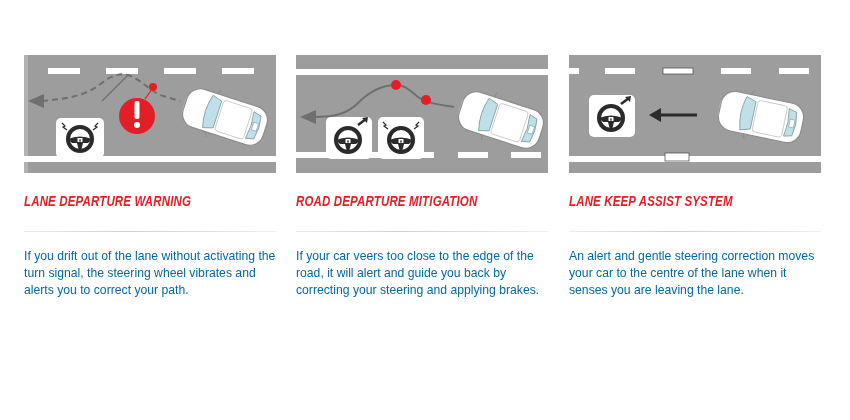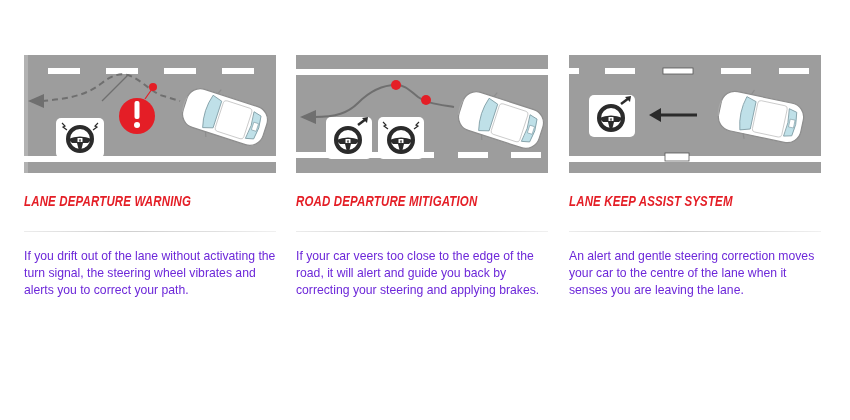--- a/index.html
+++ b/index.html
@@ -8,21 +8,21 @@
   .panel.p1 { left: 24px; }
   .panel.p2 { left: 296px; }
   .panel.p3 { left: 569px; }
   .illus { position: absolute; top: 55px; left: 0; width: 252px; height: 118px; }
   .illus svg { display: block; }
   .title { position: absolute; top: 193px; left: 0; white-space: nowrap;
            font-family: "Liberation Sans", sans-serif; font-weight: bold; font-style: italic;
            font-size: 14px; color: #e41e26; letter-spacing: 0.2px; transform: scaleX(0.82); transform-origin: left center; }
   .divider { position: absolute; top: 231px; left: 0; width: 252px; height: 1px;
              background: linear-gradient(to right, #ececec, #cfcfcf 40%, #e0e0e0 75%, #f0f0f0); }
-  .desc { position: absolute; top: 248px; left: 0; width: 256px; font-size: 12.2px; line-height: 17px; color: #6d28d9; }
+  .desc { position: absolute; top: 248px; left: 0; width: 256px; font-size: 12.2px; line-height: 17px; color: #0369a1; }
 </style>
 </head>
 <body>
 
 <svg width="0" height="0" style="position:absolute">
   <defs>
     <g id="car">
 
       <rect x="-42" y="-20" width="84" height="40" rx="14" ry="14" fill="#ffffff" stroke="#8d8d8d" stroke-width="1.2"></rect>
       <path d="M-42,-8 Q-44,0 -42,8" fill="none" stroke="#aaaaaa" stroke-width="1"></path>

